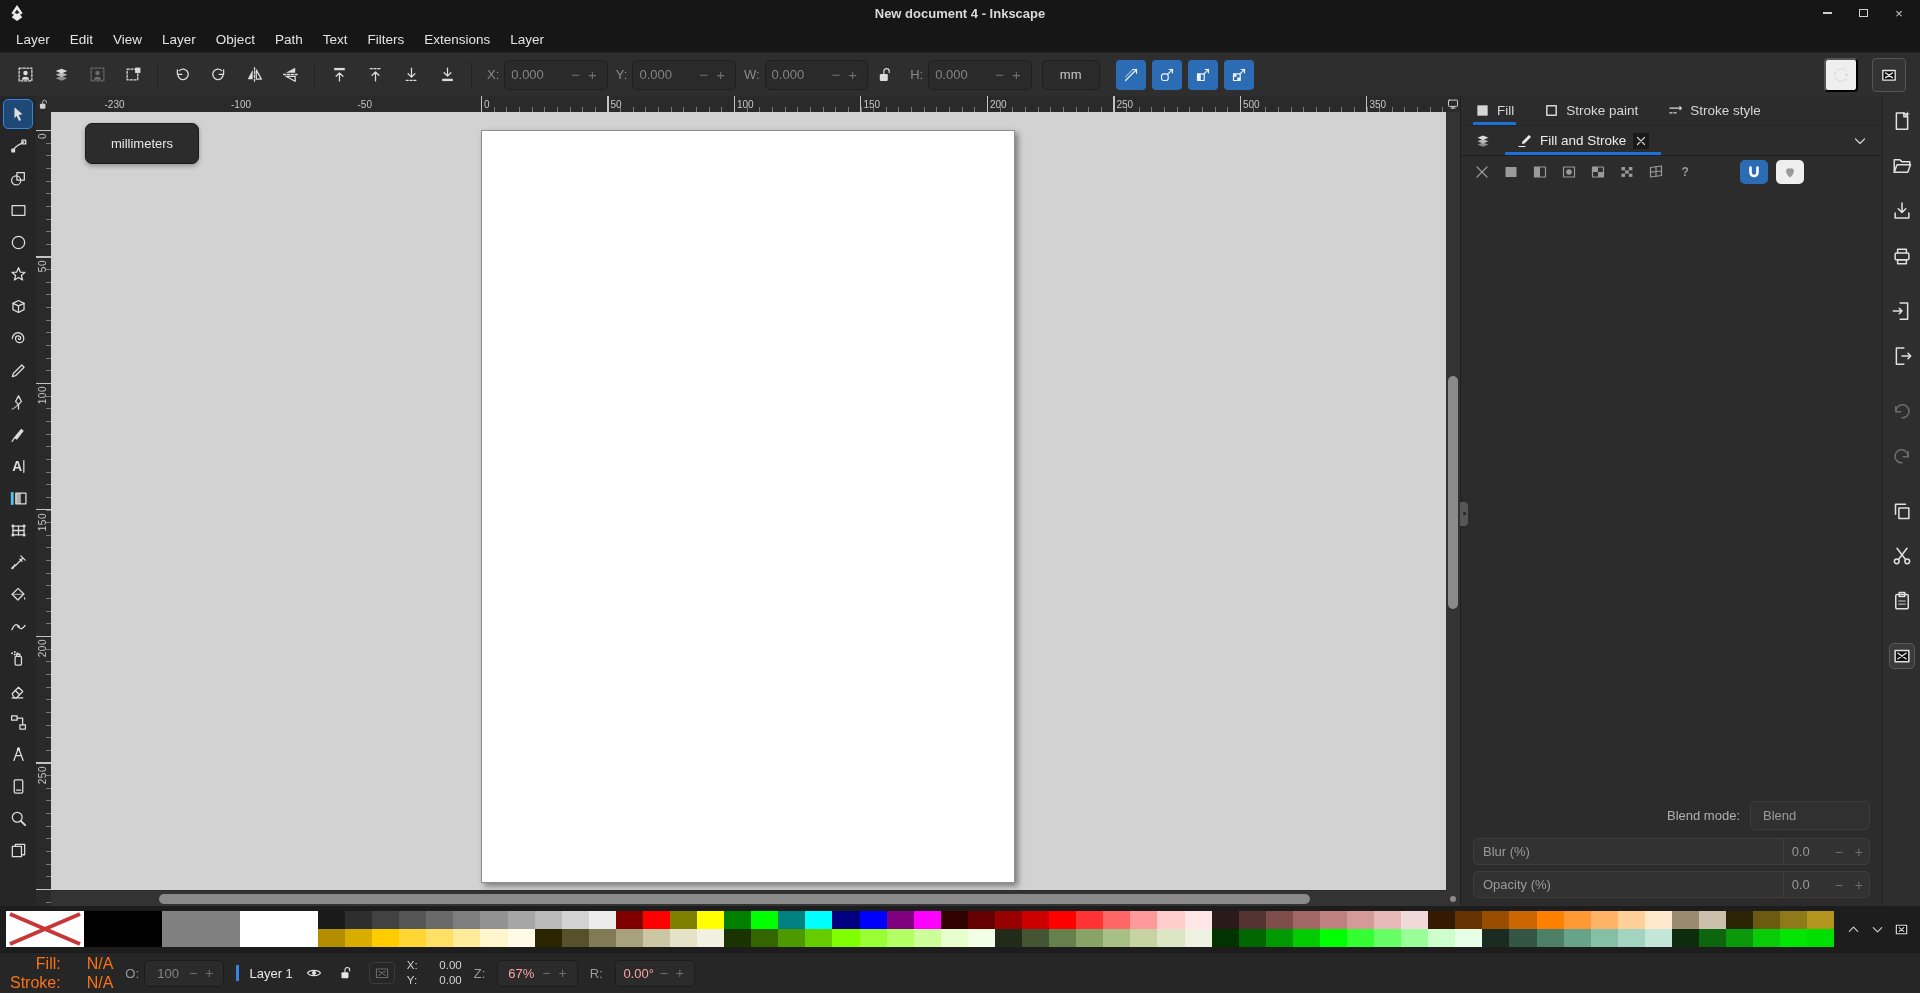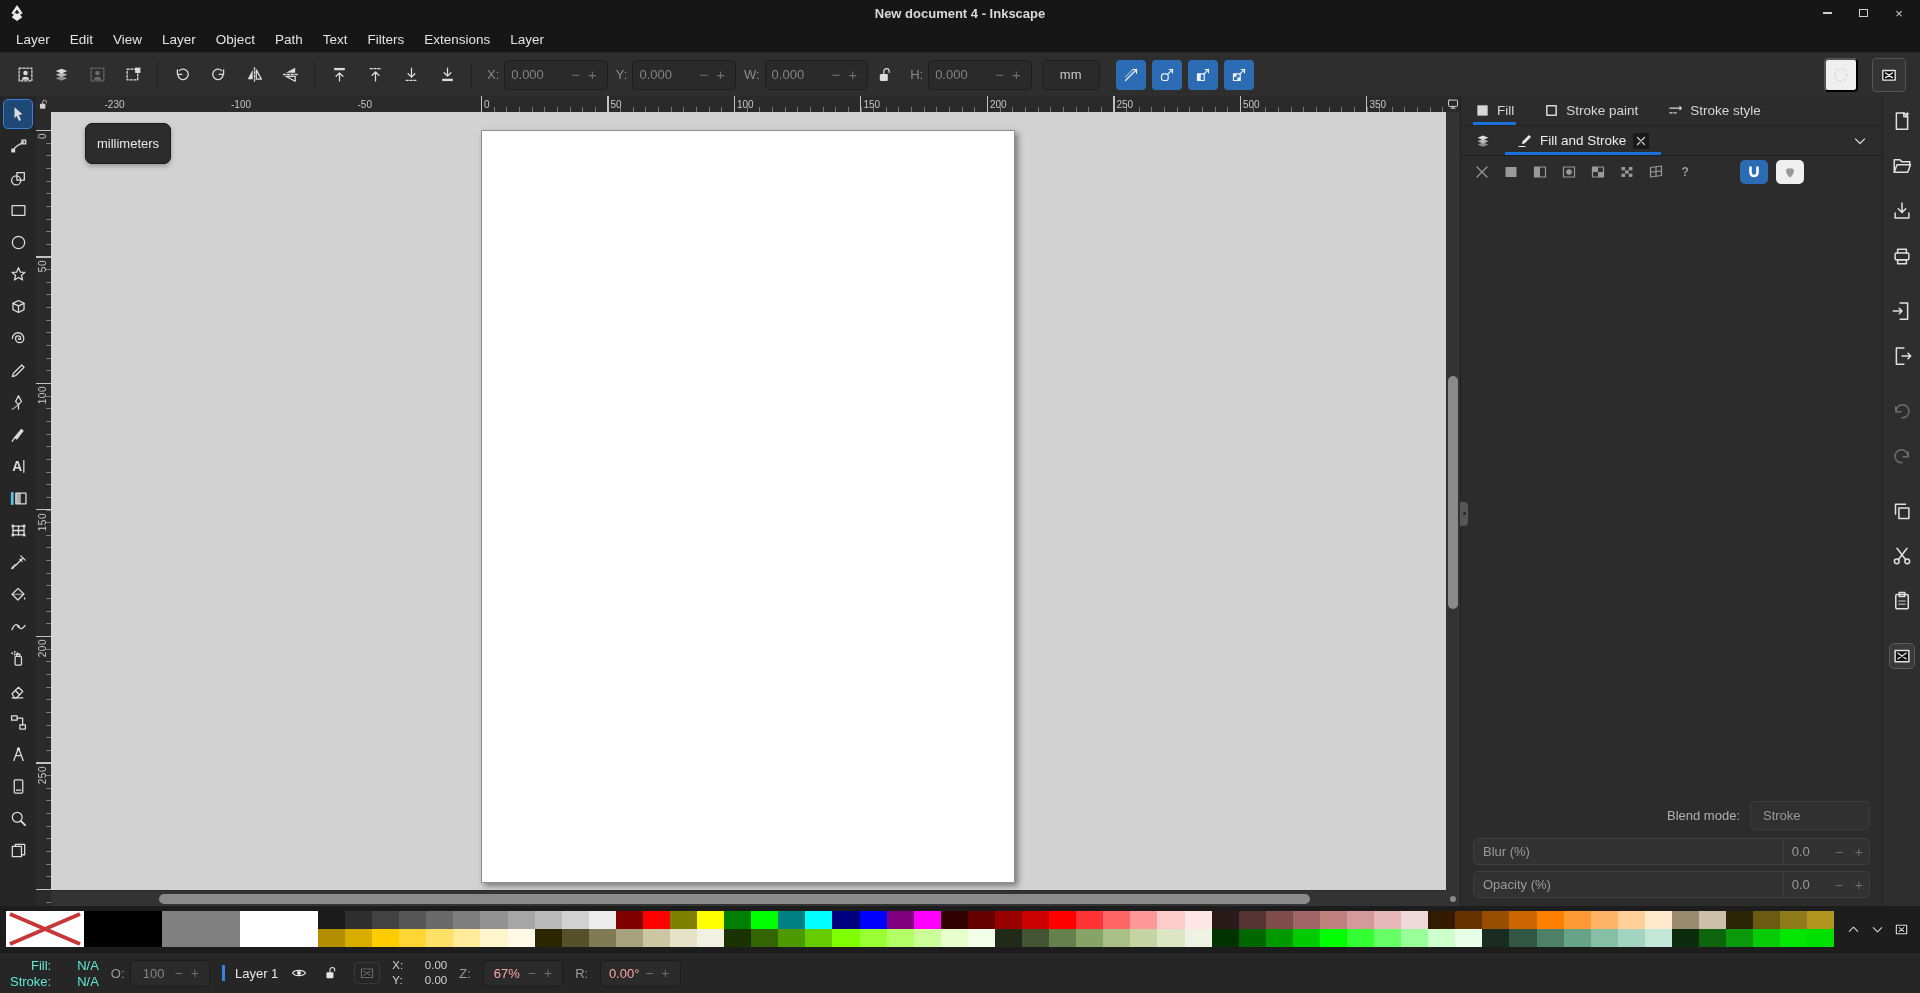--- a/index.html
+++ b/index.html
@@ -65,21 +65,21 @@
       repeating-linear-gradient(to right, #c2c2c2 0 1px, transparent 1px 126.5px),
       repeating-linear-gradient(to right, #7a7a7a 0 1px, transparent 1px 12.65px);
     background-size:100% 16px, 100% 5px;
     background-position:430px bottom, 430px bottom;
     background-repeat:no-repeat; }
   .hruler-label { position:absolute; bottom:2px; font-size:10px; color:#c6c6c6; }
 
   #canvas { flex:1; position:relative; background:#d2d2d2; overflow:hidden; }
   #page { position:absolute; left:430px; top:18px; width:534px; height:753px; background:#ffffff;
           border:1px solid #8f8f8f; box-shadow:3px 3px 6px rgba(0,0,0,.42); }
-  #tooltip { position:absolute; left:34px; top:11px; width:86px; height:41px; background:#2c2c2c;
+  #tooltip { position:absolute; left:34px; top:11px; width:114px; height:41px; background:#2c2c2c;
              border:1px solid #1a1a1a; border-radius:7px; display:flex; align-items:center; justify-content:center;
              font-size:13px; color:#e8e8e8; box-shadow:0 2px 5px rgba(0,0,0,.3); }
   #hscroll { height:16px; background:#333333; position:relative; flex:none; border-top:1px solid #2a2a2a; }
   #hscroll-thumb { position:absolute; left:108px; top:3px; width:1151px; height:10px; background:#8a8a8a; border-radius:5px; }
 
   #vscroll-col { width:14px; flex:none; display:flex; flex-direction:column; background:#333333; }
   #sticky-zoom { height:16px; background:#2a2a2a; display:flex; align-items:center; justify-content:center; color:#e0e0e0; flex:none; }
   #vscroll { flex:1; position:relative; }
   #vscroll-thumb { position:absolute; left:2px; top:264px; width:10px; height:233px; background:#8a8a8a; border-radius:5px; }
   #cms-dot { height:14px; display:flex; align-items:center; justify-content:center; flex:none; }
@@ -131,21 +131,21 @@
   .swatch-wide { width:78px; height:36px; flex:none; position:relative; }
   #pal-grid { flex:1; display:flex; height:36px; min-width:0; }
   .pal-col { flex:1; display:flex; flex-direction:column; }
   .pal-cell { flex:1; }
   #pal-controls { display:flex; align-items:center; gap:6px; padding:0 4px 0 10px; flex:none; color:#cfcfcf; }
   .pal-ctl { width:18px; height:18px; display:flex; align-items:center; justify-content:center; color:#cfcfcf; }
 
   
   #statusbar { height:41px; background:#262626; border-top:1px solid #1a1a1a; display:flex; align-items:center;
                padding:0 10px; gap:12px; flex:none; }
-  #fs-indicator { display:grid; grid-template-columns:auto auto; column-gap:26px; row-gap:1px; font-size:13px; color:#5eead4; }
+  #fs-indicator { display:grid; grid-template-columns:auto auto; column-gap:26px; row-gap:1px; font-size:16px; color:#f97316; }
   #fs-indicator .lbl { text-align:right; }
   #opacity-group { display:flex; align-items:center; gap:5px; }
   #opacity-group .o-label { font-size:13px; color:#9a9a9a; }
   .status-spin { display:flex; align-items:center; height:27px; background:#2b2b2b; border:1px solid #1c1c1c; border-radius:5px; padding:0 6px; }
   .status-spin .v { font-size:13px; min-width:34px; text-align:center; }
   .status-spin .v.dim { color:#848484; }
   .status-spin .v.lit { color:#fca5a5; }
   .status-spin .m, .status-spin .p { font-size:14px; color:#6f6f6f; padding:0 4px; }
   #layer-group { display:flex; align-items:center; gap:10px; }
   #layer-bar { width:3px; height:16px; background:#3584e4; }
@@ -809,21 +809,21 @@
                   <path d="M8 13.5C3.5 10 3 5 5.8 4.4 7.2 4.1 8 5 8 5s.8-.9 2.2-.6C13 5 12.5 10 8 13.5Z" fill="currentColor" stroke="none"></path>
                 </svg>
               </span>
             </button>
           </div>
         </div>
       <div id="dock-spacer"></div>
       <div id="blend-row">
         <span class="blend-label">Blend mode:</span>
         <div id="blend-select">
-          <span>Stroke</span>
+          <span>Blend</span>
         </div>
       </div>
       <div class="slider-row">
         <span class="sl-label">Blur (%)</span>
         <span class="sl-value">0.0</span>
         <span class="sl-minus">−</span>
         <span class="sl-plus">+</span>
       </div>
       <div class="slider-row" style="margin-bottom:8px;">
         <span class="sl-label">Opacity (%)</span>

